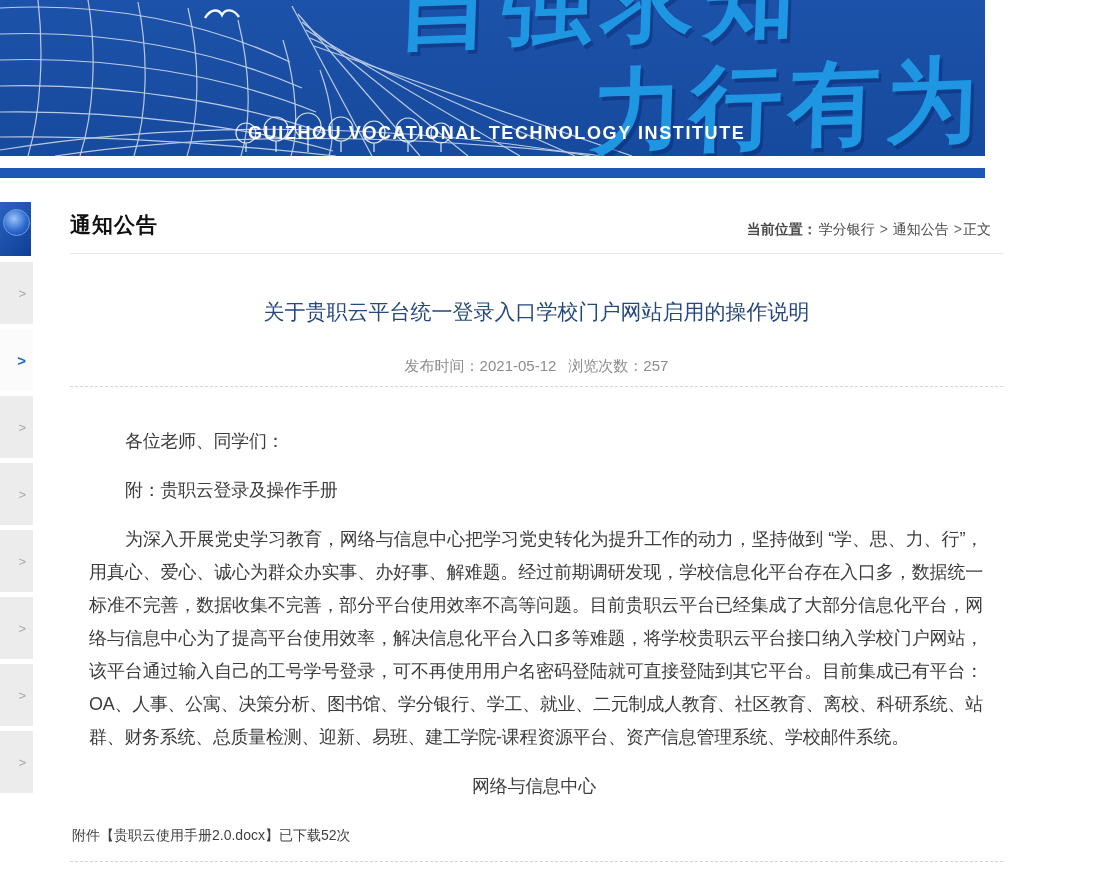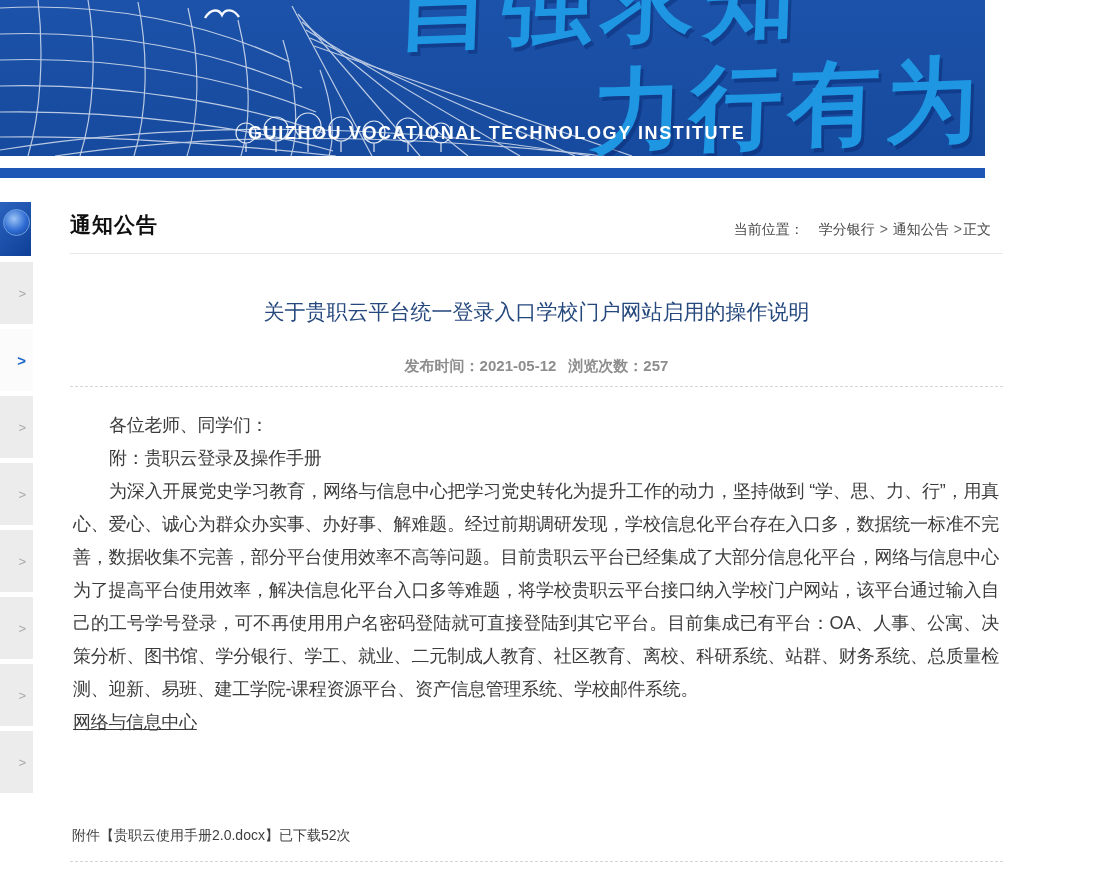--- a/index.html
+++ b/index.html
@@ -49,40 +49,40 @@
   
   .content{position:absolute;left:70px;top:0;width:933px;height:780px;}
   .section-title{
     position:absolute;left:0;top:211px;font-size:21px;font-weight:bold;color:#101010;
     letter-spacing:1px;
   }
   .breadcrumb{
     position:absolute;right:12px;top:221px;font-size:14px;color:#4a4a4a;white-space:nowrap;
   }
   .breadcrumb a{color:#4a4a4a;text-decoration:none;cursor:pointer;}
-  .breadcrumb .bc-prefix{margin-right:15px;}
+  .breadcrumb .bc-prefix{margin-right:2px;font-weight:bold;}
   .breadcrumb .bc-sep{margin:0 5px;color:#6a6a6a;}
   .breadcrumb .bc-sep2{margin-left:5px;margin-right:1px;color:#6a6a6a;}
   .hairline{position:absolute;left:0;top:253px;width:933px;border-top:1px solid #e8e8e8;}
   .article-title{
     position:absolute;left:0;top:298px;width:933px;text-align:center;
     font-size:21px;font-weight:normal;color:#26497d;
   }
   .meta{
     position:absolute;left:0;top:357px;width:933px;text-align:center;
-    font-size:15px;color:#8d8d8d;font-weight:bold;
+    font-size:15px;color:#8d8d8d;
   }
   .meta .views-label{margin-left:12px;}
   .dash1{position:absolute;left:0;top:386px;width:933px;border-top:1px dashed #d6d6d6;}
   .body-text{
     position:absolute;left:3px;top:409px;width:926px;
     font-size:18px;line-height:33px;color:#3c3c3c;text-align:justify;letter-spacing:-0.3px;
   }
-  .body-text p{margin:0;text-indent:2em;}
-  .body-text p.sign{text-align:left;text-indent:0;padding-right:4px;text-decoration:underline;}
+  .body-text p{margin:16px;text-indent:2em;}
+  .body-text p.sign{text-align:center;text-indent:0;padding-right:4px;}
   .attach{
     position:absolute;left:2px;top:827px;font-size:14px;color:#3f3f3f;white-space:nowrap;
   }
   .attach a{color:#3f3f3f;text-decoration:none;cursor:pointer;}
   .dash2{position:absolute;left:0;top:861px;width:933px;border-top:1px dashed #d4d4d4;}
 </style>
 </head>
 <body>
 
 <div class="banner">

